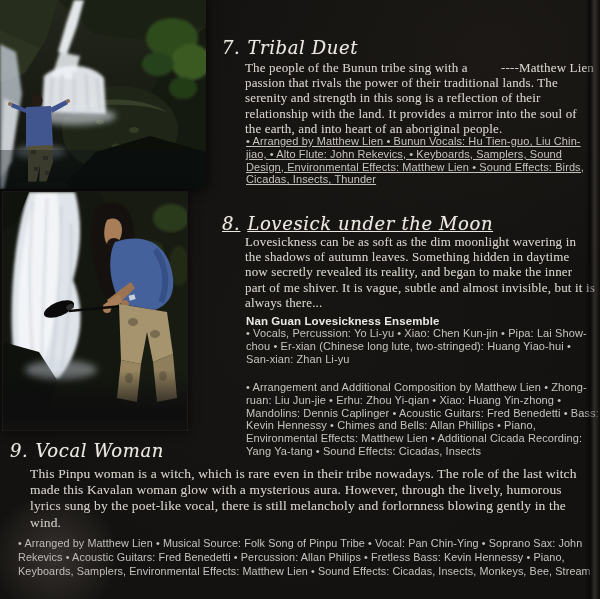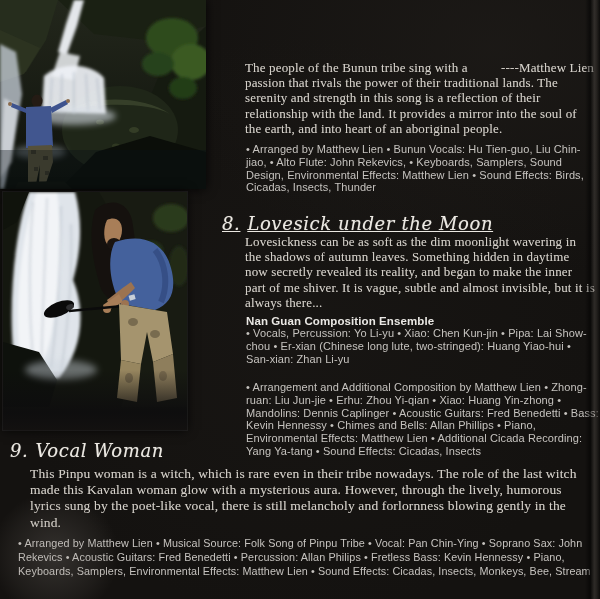--- a/index.html
+++ b/index.html
@@ -175,30 +175,31 @@
             <ellipse cx="152" cy="142" rx="5" ry="4"></ellipse>
           <ellipse cx="126" cy="186" rx="4" ry="5"></ellipse>
             <ellipse cx="160" cy="184" rx="4" ry="5"></ellipse>
         </g>
       </g>
       <ellipse cx="58" cy="178" rx="36" ry="10" fill="#cfd7df" opacity="0.45" filter="url(#b4)"></ellipse>
       <rect y="178" width="184" height="60" fill="url(#p2fade)"></rect>
     </svg>
   </div>
 
+  <h2 class="script-heading" style="left:222px;top:22px;"><span class="num">7.</span><span>Tribal Duet</span></h2>
 
   <p class="body-text" style="left:245px;top:47px;width:349px;"><span class="attr">----Matthew Lien</span><span>The people of the Bunun tribe sing with a passion that rivals the power of their traditional lands.  The serenity and strength in this song is a reflection of their relationship with the land.  It provides a mirror into the soul of the earth, and into heart of an aboriginal  people.</span></p>
 
-  <p class="credits" style="left:246px;top:132px;width:353px;">• Arranged by Matthew Lien • Bunun Vocals: Hu Tien-guo, Liu Chin-jiao, • Alto Flute: John Rekevics, • Keyboards, Samplers, Sound Design, Environmental Effects: Matthew Lien • Sound Effects: Birds, Cicadas, Insects, Thunder</p>
+  <p class="credits" style="left:246px;top:124px;width:353px;text-decoration:underline;">• Arranged by Matthew Lien • Bunun Vocals: Hu Tien-guo, Liu Chin-jiao, • Alto Flute: John Rekevics, • Keyboards, Samplers, Sound Design, Environmental Effects: Matthew Lien • Sound Effects: Birds, Cicadas, Insects, Thunder</p>
 
   <h2 class="script-heading" style="left:222px;top:198px;text-decoration:underline;"><span class="num">8.</span><span>Lovesick under the Moon</span></h2>
 
   <p class="body-text" style="left:245px;top:221px;width:350px;">Lovesickness can be as soft as the dim moonlight wavering in the shadows of autumn leaves. Something hidden in daytime now secretly revealed its reality, and began to make the inner part of me shiver. It is vague, subtle and almost invisible, but it is always there...</p>
 
-  <h3 class="ens-name" style="left:246px;top:303px;">Nan Guan Composition Ensemble</h3>
+  <h3 class="ens-name" style="left:246px;top:303px;">Nan Guan Lovesickness Ensemble</h3>
   <p class="credits" style="left:246px;top:316px;width:350px;">• Vocals, Percussion: Yo Li-yu • Xiao: Chen Kun-jin • Pipa: Lai Show-chou • Er-xian (Chinese long lute, two-stringed): Huang Yiao-hui • San-xian: Zhan Li-yu</p>
 
   <p class="credits" style="left:246px;top:370px;width:353px;">• Arrangement and Additional Composition by Matthew Lien • Zhong-ruan: Liu Jun-jie • Erhu: Zhou Yi-qian • Xiao: Huang Yin-zhong • Mandolins: Dennis Caplinger • Acoustic Guitars: Fred Benedetti • Bass: Kevin Hennessy • Chimes and Bells: Allan Phillips • Piano, Environmental Effects: Matthew Lien  • Additional Cicada Recording: Yang Ya-tang • Sound Effects: Cicadas, Insects</p>
 
   <h2 class="script-heading" style="left:10px;top:425px;"><span class="num">9.</span><span>Vocal Woman</span></h2>
 
   <p class="body-text" id="p9" style="left:30px;top:452px;width:557px;">This Pinpu woman is a witch, which is rare even in their tribe nowadays. The role of the last witch made this Kavalan woman glow with a mysterious aura. However, through the lively, humorous lyrics sung by the poet-like vocal, there is still melancholy and forlornness blowing gently in the wind.</p>
 
   <p class="credits" id="c9" style="left:18px;top:526px;width:574px;">• Arranged by Matthew Lien • Musical Source: Folk Song of Pinpu Tribe • Vocal: Pan Chin-Ying • Soprano Sax: John Rekevics • Acoustic Guitars: Fred Benedetti • Percussion: Allan Philips • Fretless Bass: Kevin Hennessy • Piano, Keyboards, Samplers,  Environmental Effects: Matthew Lien • Sound Effects: Cicadas, Insects, Monkeys, Bee, Stream</p>
 

